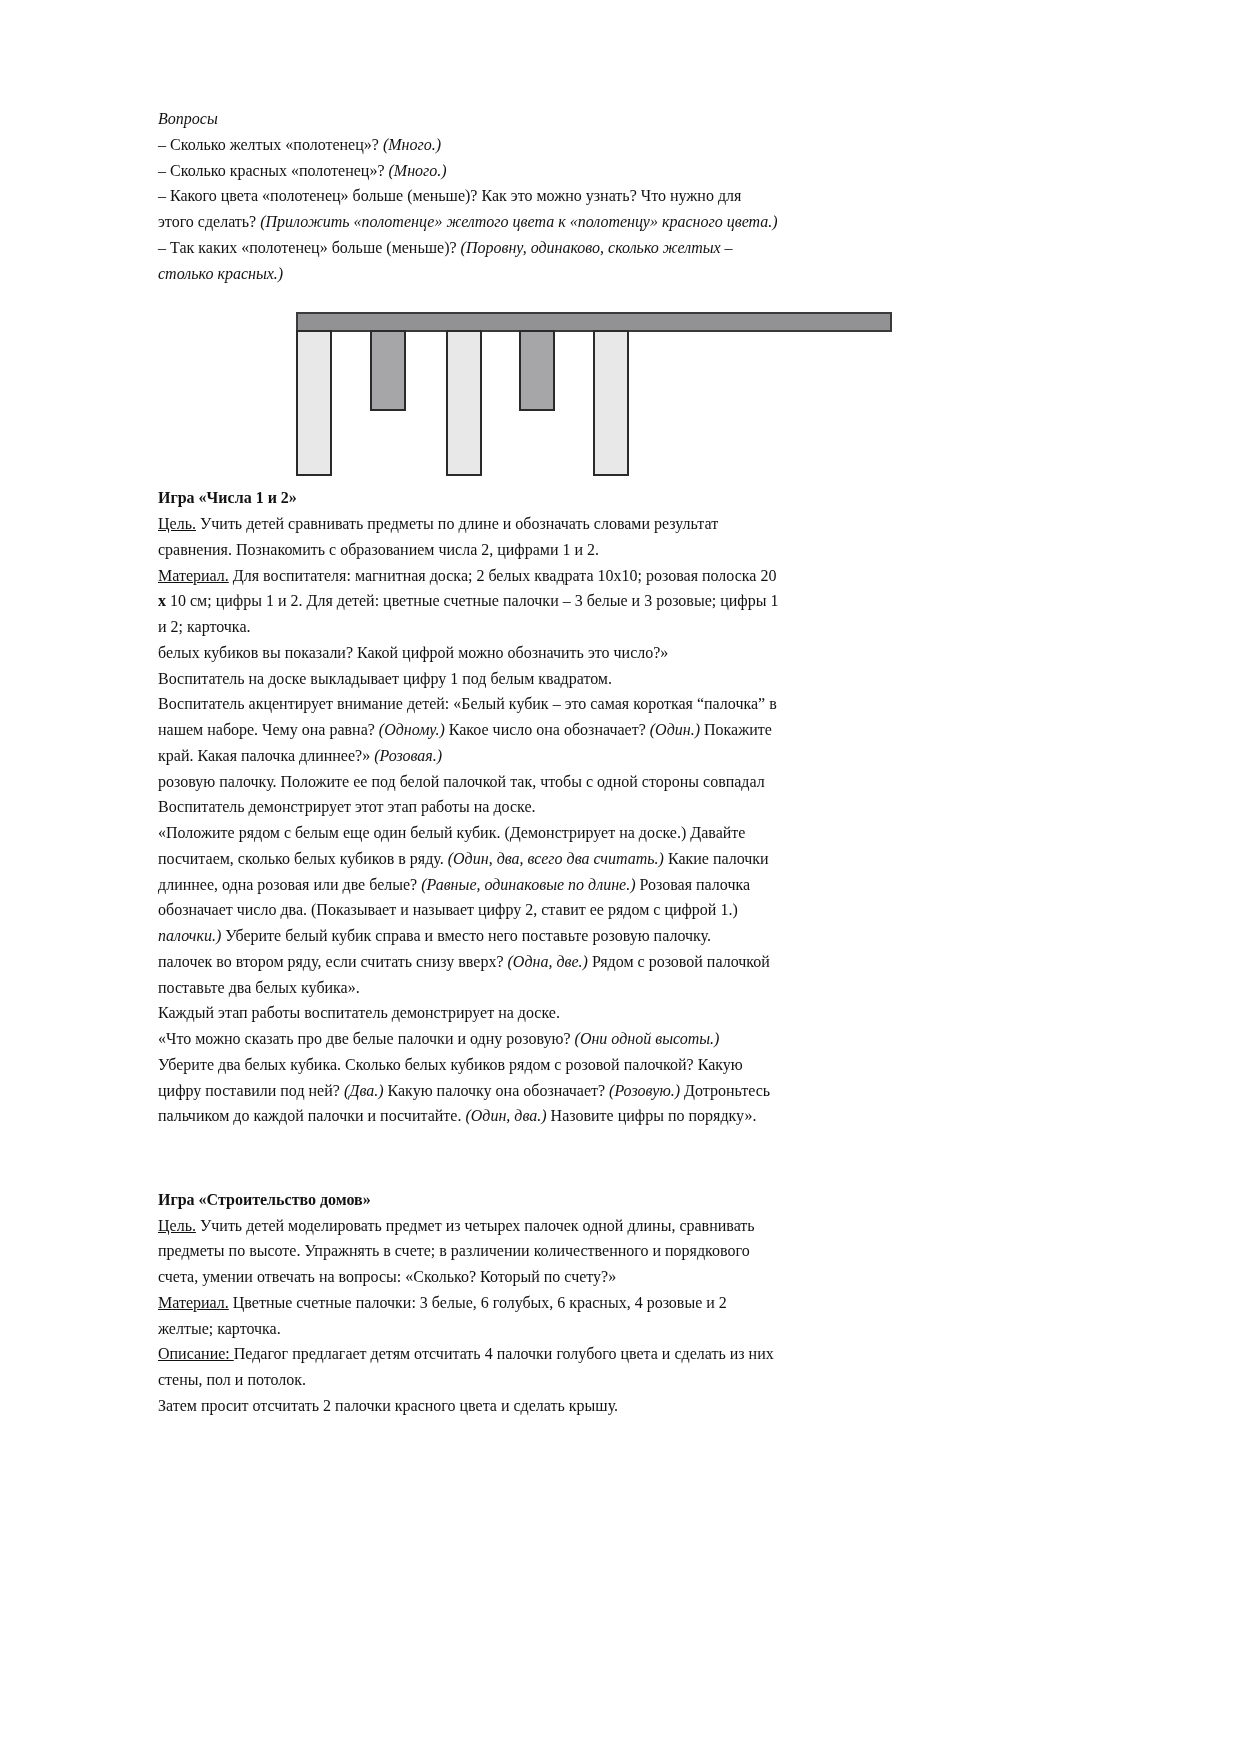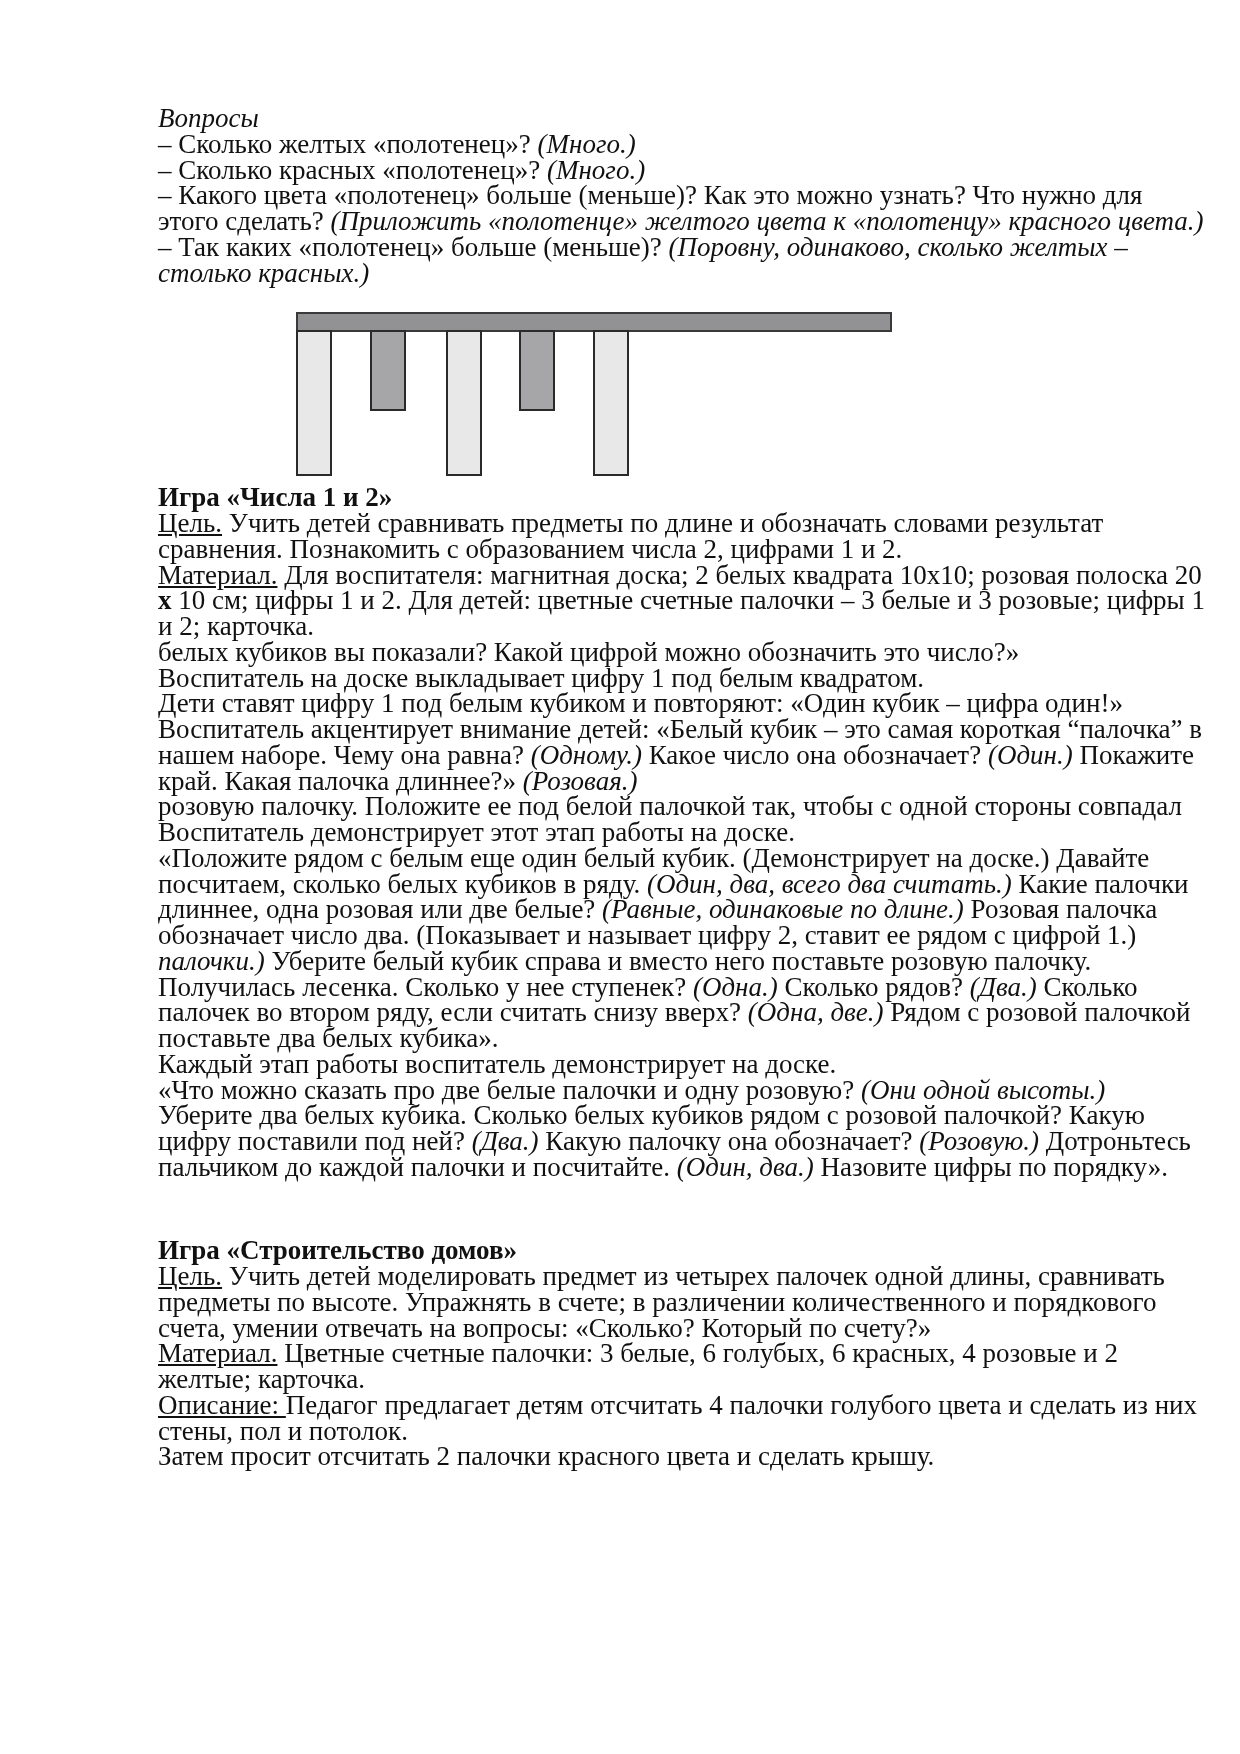--- a/index.html
+++ b/index.html
@@ -1,17 +1,17 @@
 <!DOCTYPE html>
 <html><head>
 <meta charset="utf-8">
 <style>
   html,body{margin:0;padding:0;background:#fff;}
   body{width:1240px;height:1754px;position:relative;overflow:hidden;}
-  .page{position:absolute;left:158px;top:106px;width:880px;font-family:"Liberation Serif",serif;font-size:27px;line-height:25.75px;color:#111;}
+  .page{position:absolute;left:158px;top:106px;width:880px;font-family:"Liberation Serif",serif;font-size:16px;line-height:25.75px;color:#111;}
   .line{white-space:nowrap;}
   i{font-style:italic;}
   .u{text-decoration:underline;}
   .h{font-weight:bold;margin-top:32px;}
   .diagram{position:absolute;left:0;top:0;}
   .bar{position:absolute;left:296px;top:312px;width:596px;height:20px;background:#929295;border:2px solid #3a3a3a;box-sizing:border-box;}
   .stick{position:absolute;border:2px solid #2a2a2a;box-sizing:border-box;}
   .light{background:#e8e8e8;}
   .dark{background:#a6a6a8;}
 </style>
@@ -39,32 +39,30 @@
   <div style="height:167px"></div>
 
   <div class="line h">Игра «Числа 1 и 2»</div>
   <div class="line"><span class="u">Цель.</span><span> Учить детей сравнивать предметы по длине и обозначать словами результат</span></div>
   <div class="line">сравнения. Познакомить с образованием числа 2, цифрами 1 и 2.</div>
   <div class="line"><span class="u">Материал.</span><span> Для воспитателя: магнитная доска; 2 белых квадрата 10х10; розовая полоска 20</span></div>
   <div class="line"><b>х</b><span> 10 см; цифры 1 и 2. Для детей: цветные счетные палочки – 3 белые и 3 розовые; цифры 1</span></div>
   <div class="line">и 2; карточка.</div>
   <div class="line">белых кубиков вы показали? Какой цифрой можно обозначить это число?»</div>
   <div class="line">Воспитатель на доске выкладывает цифру 1 под белым квадратом.</div>
-  <div class="line">Дети ставят цифру 1 под белым кубиком и повторяют: «Один кубик – цифра один!»</div>
   <div class="line">Воспитатель акцентирует внимание детей: «Белый кубик – это самая короткая “палочка” в</div>
   <div class="line"><span>нашем наборе. Чему она равна? </span><i>(Одному.)</i><span> Какое число она обозначает? </span><i>(Один.)</i><span> Покажите</span></div>
   <div class="line"><span>край. Какая палочка длиннее?» </span><i>(Розовая.)</i></div>
   <div class="line">розовую палочку. Положите ее под белой палочкой так, чтобы с одной стороны совпадал</div>
   <div class="line">Воспитатель демонстрирует этот этап работы на доске.</div>
   <div class="line">«Положите рядом с белым еще один белый кубик. (Демонстрирует на доске.) Давайте</div>
   <div class="line"><span>посчитаем, сколько белых кубиков в ряду. </span><i>(Один, два, всего два считать.)</i><span> Какие палочки</span></div>
   <div class="line"><span>длиннее, одна розовая или две белые? </span><i>(Равные, одинаковые по длине.)</i><span> Розовая палочка</span></div>
   <div class="line">обозначает число два. (Показывает и называет цифру 2, ставит ее рядом с цифрой 1.)</div>
   <div class="line"><i>палочки.)</i><span> Уберите белый кубик справа и вместо него поставьте розовую палочку.</span></div>
-  <div class="line"><span>Получилась лесенка. Сколько у нее ступенек? </span><i>(Одна.)</i><span> Сколько рядов? </span><i>(Два.)</i><span> Сколько</span></div>
   <div class="line"><span>палочек во втором ряду, если считать снизу вверх? </span><i>(Одна, две.)</i><span> Рядом с розовой палочкой</span></div>
   <div class="line">поставьте два белых кубика».</div>
   <div class="line">Каждый этап работы воспитатель демонстрирует на доске.</div>
   <div class="line"><span>«Что можно сказать про две белые палочки и одну розовую? </span><i>(Они одной высоты.)</i></div>
   <div class="line">Уберите два белых кубика. Сколько белых кубиков рядом с розовой палочкой? Какую</div>
   <div class="line"><span>цифру поставили под ней? </span><i>(Два.)</i><span> Какую палочку она обозначает? </span><i>(Розовую.)</i><span> Дотроньтесь</span></div>
   <div class="line"><span>пальчиком до каждой палочки и посчитайте. </span><i>(Один, два.)</i><span> Назовите цифры по порядку».</span></div>
 
   <div style="height:25.75px"></div>
 

